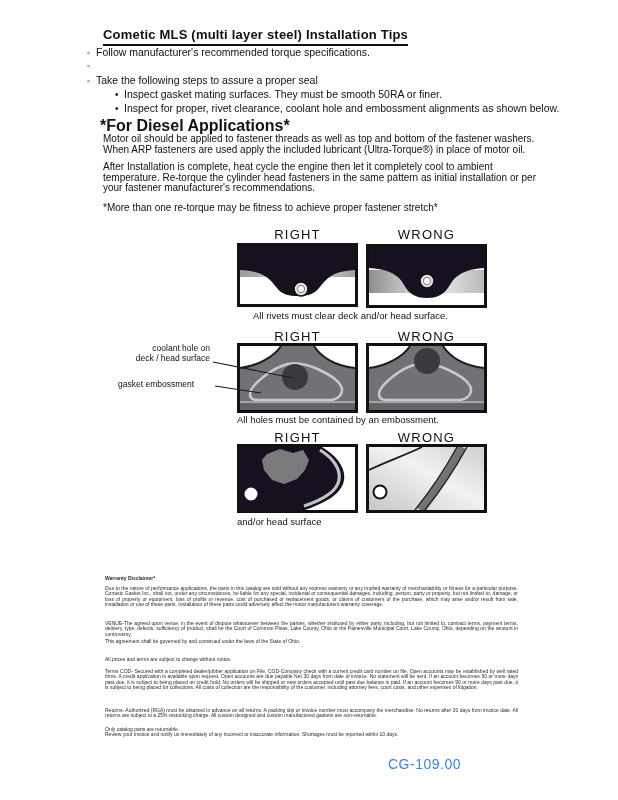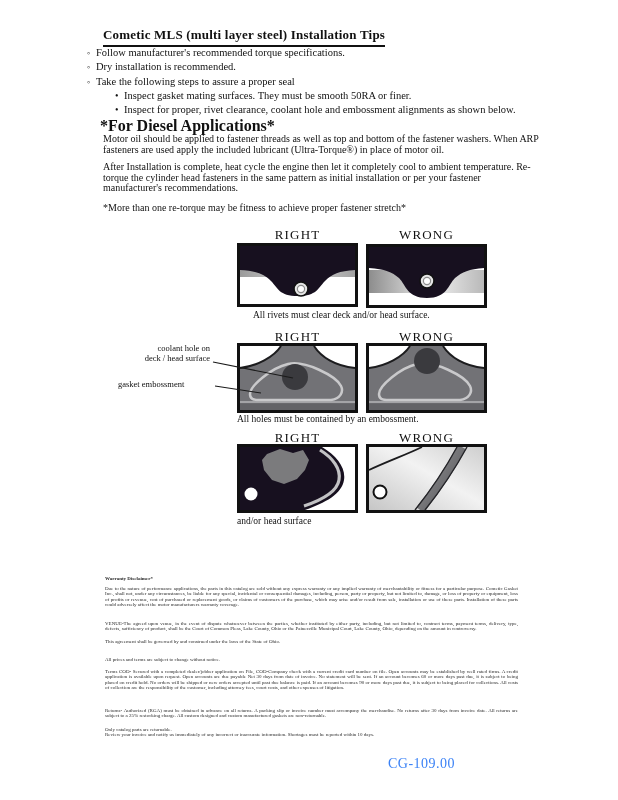--- a/index.html
+++ b/index.html
@@ -1,18 +1,18 @@
 <!DOCTYPE html>
 <html><head>
 <meta charset="utf-8">
 <style>
   html,body{margin:0;padding:0;background:#ffffff;}
   .page{
     position:relative;width:616px;height:800px;background:#fff;overflow:hidden;
-    font-family:Liberation Serif, serif;color:#111;
+    font-family:Liberation Sans, sans-serif;color:#111;
   }
   .abs{position:absolute;}
   
   .doc-title{left:103px;top:27px;font-size:13px;font-weight:bold;letter-spacing:.2px;
     border-bottom:2px solid #111;padding-bottom:2px;white-space:nowrap;}
   
   .bullets{left:87px;top:46px;font-size:10.5px;line-height:13.4px;white-space:nowrap;}
   .b-row{display:flex;align-items:baseline;}
   .b-glyph{width:9px;font-size:9px;flex:none;}
   .sub{padding-left:28px;}
@@ -43,21 +43,20 @@
 
   <div class="abs doc-title">Cometic MLS (multi layer steel) Installation Tips</div>
 
   <div class="abs bullets">
     <div class="b-row">
       <span class="b-glyph">◦</span>
       <span>Follow manufacturer's recommended torque specifications.</span>
     </div>
     <div class="b-row">
       <span class="b-glyph">◦</span>
-      <span>Dry installation is recommended.</span>
     </div>
     <div class="b-row">
       <span class="b-glyph">◦</span>
       <span>Take the following steps to assure a proper seal</span>
     </div>
     <div class="b-row sub">
       <span class="b-glyph">•</span>
       <span>Inspect gasket mating surfaces.  They must be smooth 50RA or finer.</span>
     </div>
     <div class="b-row sub">

